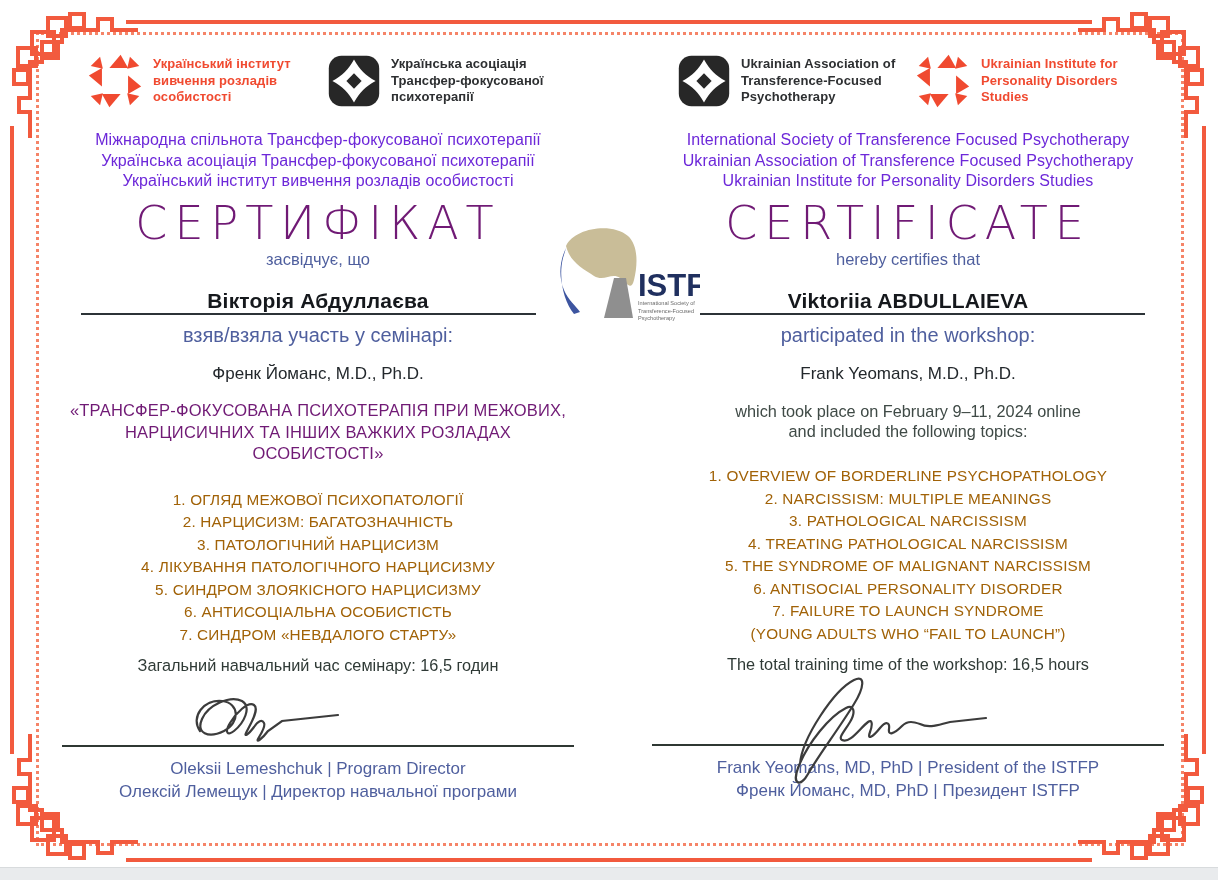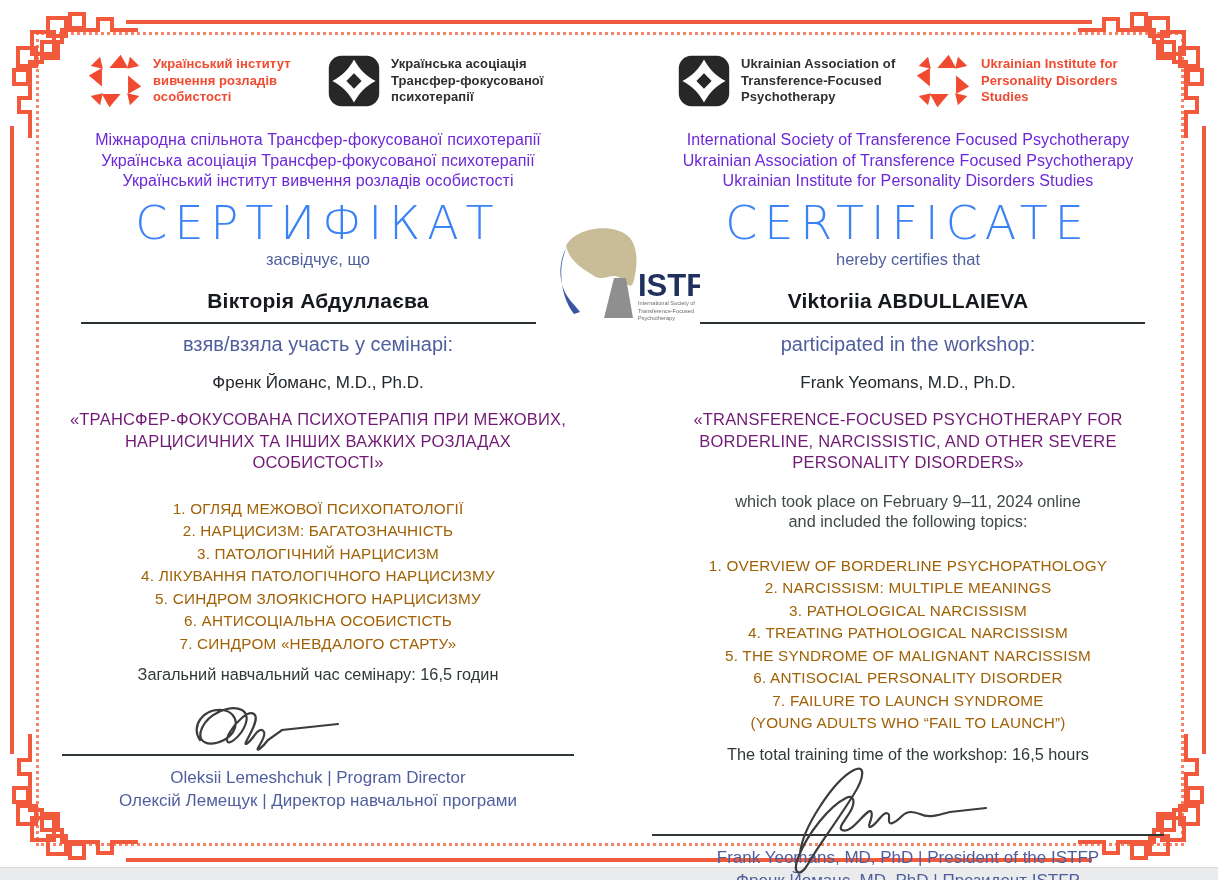--- a/index.html
+++ b/index.html
@@ -32,27 +32,27 @@
 
   .logos-row{display:flex;justify-content:center;align-items:center;gap:16px;height:74px;}
   .logo-unit{display:flex;align-items:center;gap:10px;}
   .logo-caption{width:158px;text-align:left;font-size:13px;font-weight:bold;line-height:1.3;letter-spacing:.1px;}
   .caption-red{color:#f04a30;}
   .caption-dark{color:#2d2f31;font-weight:600;}
 
   .org-lines{margin-top:12px;font-size:16px;color:#6d28d9;line-height:20.5px;letter-spacing:.1px;}
 
   .cert-title{
-    margin-top:6px;font-size:46px;color:#3b82f6;letter-spacing:7px;
+    margin-top:6px;font-size:46px;color:#701a75;letter-spacing:7px;
     font-family:"DejaVu Sans","Liberation Sans",sans-serif;font-weight:200;line-height:1.1;
   }
   .cert-sub{margin-top:2px;font-size:16.5px;color:#4f5f9e;}
 
   .name-block{
-    width:474px;margin:20px auto 8px;padding-bottom:9px;border-bottom:2.5px solid #2c3337;
+    width:474px;margin:20px auto 8px;border-bottom:2.5px solid #2c3337;
     font-size:21px;font-weight:bold;color:#15181c;letter-spacing:.2px;
   }
   .participation{margin-top:9px;font-size:20px;color:#4f5f9e;}
   .presenter{margin-top:17px;font-size:17px;color:#23282c;}
   .workshop-title{
     margin:16px auto 0;width:500px;font-size:16.5px;color:#701a75;
     line-height:21.5px;letter-spacing:.2px;font-weight:500;
   }
   .date-lines{margin-top:17px;font-size:16.3px;color:#3f4a46;line-height:20px;}
   .topics{margin-top:24px;font-size:15.3px;color:#a16207;line-height:22.5px;letter-spacing:.2px;}
@@ -200,21 +200,20 @@
     <div>Ukrainian Institute for Personality Disorders Studies</div>
   </div>
 
   <div class="cert-title">CERTIFICATE</div>
   <div class="cert-sub">hereby certifies that</div>
 
   <div class="name-block">Viktoriia ABDULLAIEVA</div>
   <div class="participation">participated in the workshop:</div>
   <div class="presenter">Frank Yeomans, M.D., Ph.D.</div>
 
-  <div class="workshop-title">«TRANSFERENCE-FOCUSED PSYCHOTHERAPY FOR BORDERLINE, NARCISSISTIC, AND OTHER SEVERE PERSONALITY DISORDERS»</div>
 
   <div class="date-lines">
     <div>which took place on February 9–11, 2024 online</div>
     <div>and included the following topics:</div>
   </div>
 
   <div class="topics">
     <div>1. OVERVIEW OF BORDERLINE PSYCHOPATHOLOGY</div>
     <div>2. NARCISSISM: MULTIPLE MEANINGS</div>
     <div>3. PATHOLOGICAL NARCISSISM</div>

